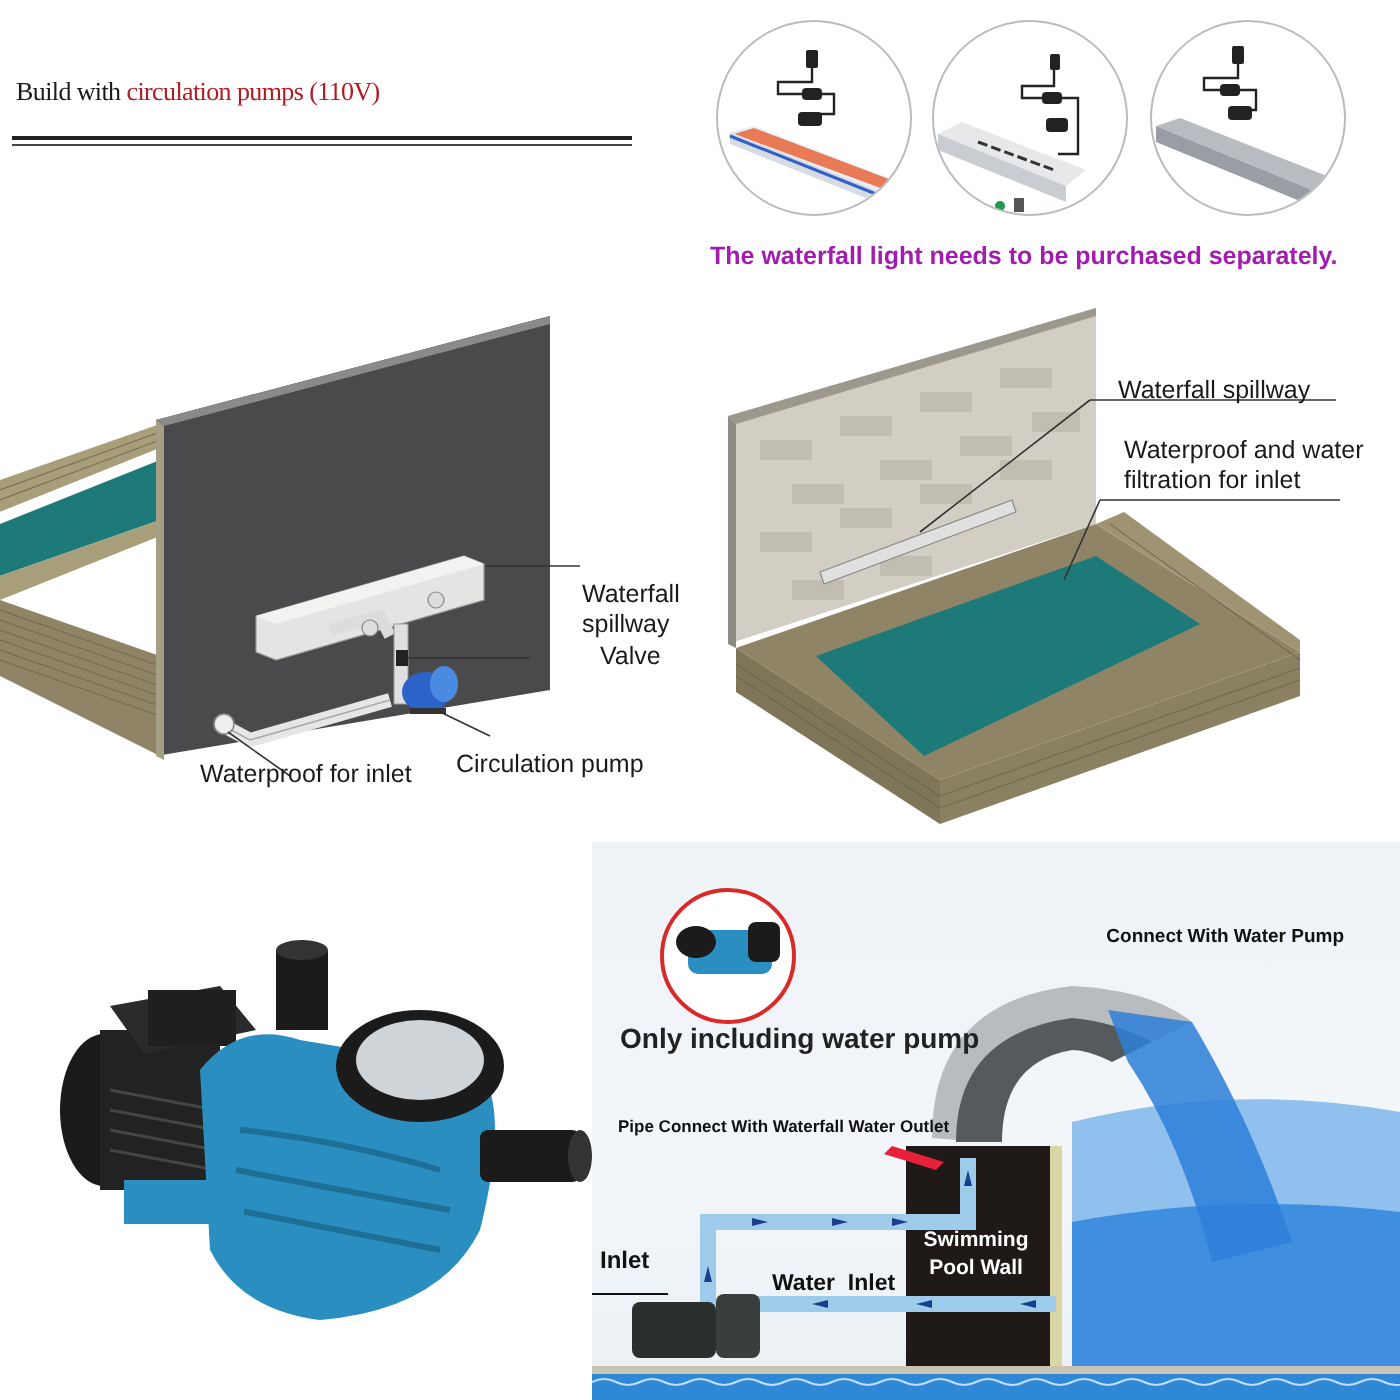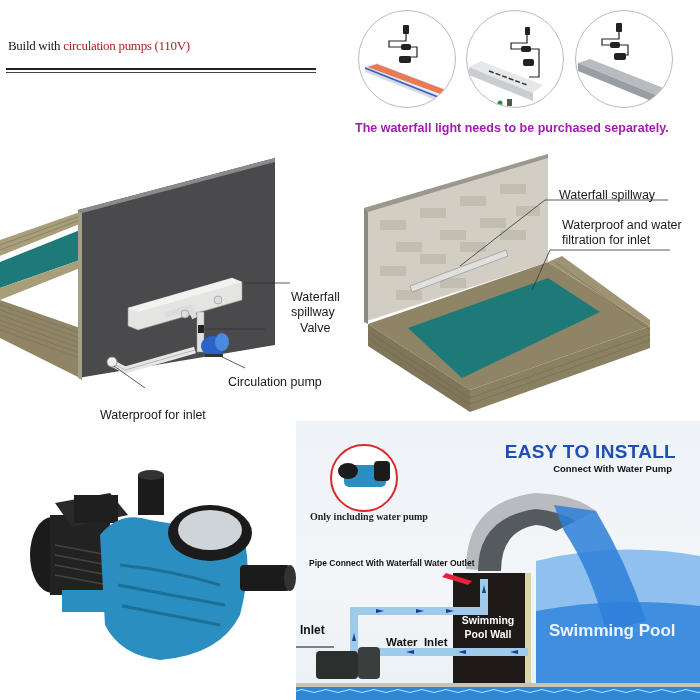--- a/index.html
+++ b/index.html
@@ -9,21 +9,21 @@
   .hdr{left:8px;top:38px;font-size:13px;color:#1a1a1a;white-space:nowrap;font-family:Liberation Serif, serif;letter-spacing:-0.3px;text-align:center;}
   .hdr .red{color:#b01c22;}
   .hdr-line1{left:6px;top:68px;width:310px;height:2px;background:#222;}
   .hdr-line2{left:6px;top:72px;width:310px;height:1px;background:#444;}
   .circle{width:96px;height:96px;border:1.5px solid #bbb;border-radius:50%;background:#fff;overflow:hidden;}
   .note-red{left:355px;top:121px;font-size:12.5px;color:#a21caf;font-weight:bold;white-space:nowrap;}
   .lbl{font-size:12.5px;color:#1a1a1a;white-space:nowrap;line-height:15px;}
   .bottom-panel{left:296px;top:421px;width:404px;height:279px;background:linear-gradient(180deg,#eef3f8 0%,#f3f6f9 60%,#eaf0f5 100%);overflow:hidden;}
   .easy{right:24px;top:20px;font-size:19px;font-weight:bold;color:#1f4fb3;letter-spacing:0.3px;}
   .easy-sub{right:28px;top:42px;font-size:9.5px;font-weight:bold;color:#111;}
-  .only{left:14px;top:90px;font-size:10px;font-weight:bold;color:#222;font-family:Liberation Serif, serif;}
+  .only{left:14px;top:90px;font-size:14px;font-weight:bold;color:#222;}
   .pipe-lbl{left:2px;top:137px;font-size:8.5px;font-weight:bold;color:#111;padding-left:11px;}
   .pump-lbl{left:4px;top:202px;font-size:12px;font-weight:bold;color:#111;}
   .inlet-lbl{left:90px;top:215px;font-size:11.5px;font-weight:bold;color:#111;}
   .wall-lbl{left:158px;top:192px;font-size:10.5px;font-weight:bold;color:#fff;text-align:center;width:68px;line-height:14px;}
   .pool-lbl{left:253px;top:200px;font-size:17px;font-weight:bold;color:#eaf3ff;}
 </style>
 </head>
 <body>
 
 <div class="abs hdr">
@@ -115,21 +115,21 @@
   <line x1="204" y1="179" x2="265" y2="179" stroke="#333" stroke-width="0.8"></line>
   <line x1="218" y1="205" x2="245" y2="218" stroke="#333" stroke-width="0.8"></line>
   <line x1="114" y1="216" x2="145" y2="238" stroke="#333" stroke-width="0.8"></line>
 </svg>
 <div class="abs lbl" style="left:291px;top:266px;margin-top:24px;">
   <div>Waterfall</div>
   <div>spillway</div>
 </div>
 <div class="abs lbl" style="left:268px;top:321px;margin-left:32px;">Valve</div>
 <div class="abs lbl" style="left:228px;top:375px;">Circulation pump</div>
-<div class="abs lbl" style="left:100px;top:408px;text-align:right;">Waterproof for inlet</div>
+<div class="abs lbl" style="left:100px;top:380px;text-align:right;">Waterproof for inlet</div>
 
 <svg class="abs" style="left:350px;top:150px;" width="350" height="265" viewBox="0 0 350 265">
 
   <polygon points="14,58 198,4 198,112 14,172" fill="#d2cec4"></polygon>
   <polygon points="14,58 198,4 198,8 18,62" fill="#9c988e"></polygon>
   <polygon points="14,58 18,62 18,174 14,172" fill="#8e8a80"></polygon>
   <g fill="#bab6aa" opacity="0.7">
     <rect x="30" y="70" width="26" height="10"></rect>
       <rect x="70" y="58" width="26" height="10"></rect>
     <rect x="110" y="46" width="26" height="10"></rect>
@@ -241,24 +241,22 @@
 
     <rect x="0" y="262" width="404" height="4" fill="#c9c5b4"></rect>
     <rect x="0" y="266" width="404" height="13" fill="#2e88d6"></rect>
     <path d="M0,270 q6,-3 12,0 t12,0 t12,0 t12,0 t12,0 t12,0 t12,0 t12,0 t12,0 t12,0 t12,0 t12,0 t12,0 t12,0 t12,0 t12,0 t12,0 t12,0 t12,0 t12,0 t12,0 t12,0 t12,0 t12,0 t12,0 t12,0 t12,0 t12,0 t12,0 t12,0 t12,0 t12,0 t12,0 t12,0" stroke="#bfe0ff" stroke-width="1" fill="none"></path>
 
     <circle cx="68" cy="57" r="33" fill="#fff" stroke="#d92a2a" stroke-width="2"></circle>
     <rect x="48" y="44" width="42" height="22" rx="5" fill="#2a8fc0"></rect>
     <rect x="78" y="40" width="16" height="20" rx="4" fill="#1b1b1b"></rect>
     <ellipse cx="52" cy="50" rx="10" ry="8" fill="#1b1b1b"></ellipse>
   </svg>
-  <div class="abs easy">EASY TO INSTALL</div>
   <div class="abs easy-sub">Connect With Water Pump</div>
   <div class="abs only">Only including water pump</div>
   <div class="abs pipe-lbl">Pipe Connect With Waterfall Water Outlet</div>
   <div class="abs pump-lbl">Inlet</div>
   <div class="abs inlet-lbl" style="white-space:pre;">Water  Inlet</div>
   <div class="abs wall-lbl">
     <div>Swimming</div>
     <div>Pool Wall</div>
   </div>
-  <div class="abs pool-lbl">Swimming Pool</div>
 </div>
 
 </body></html>

